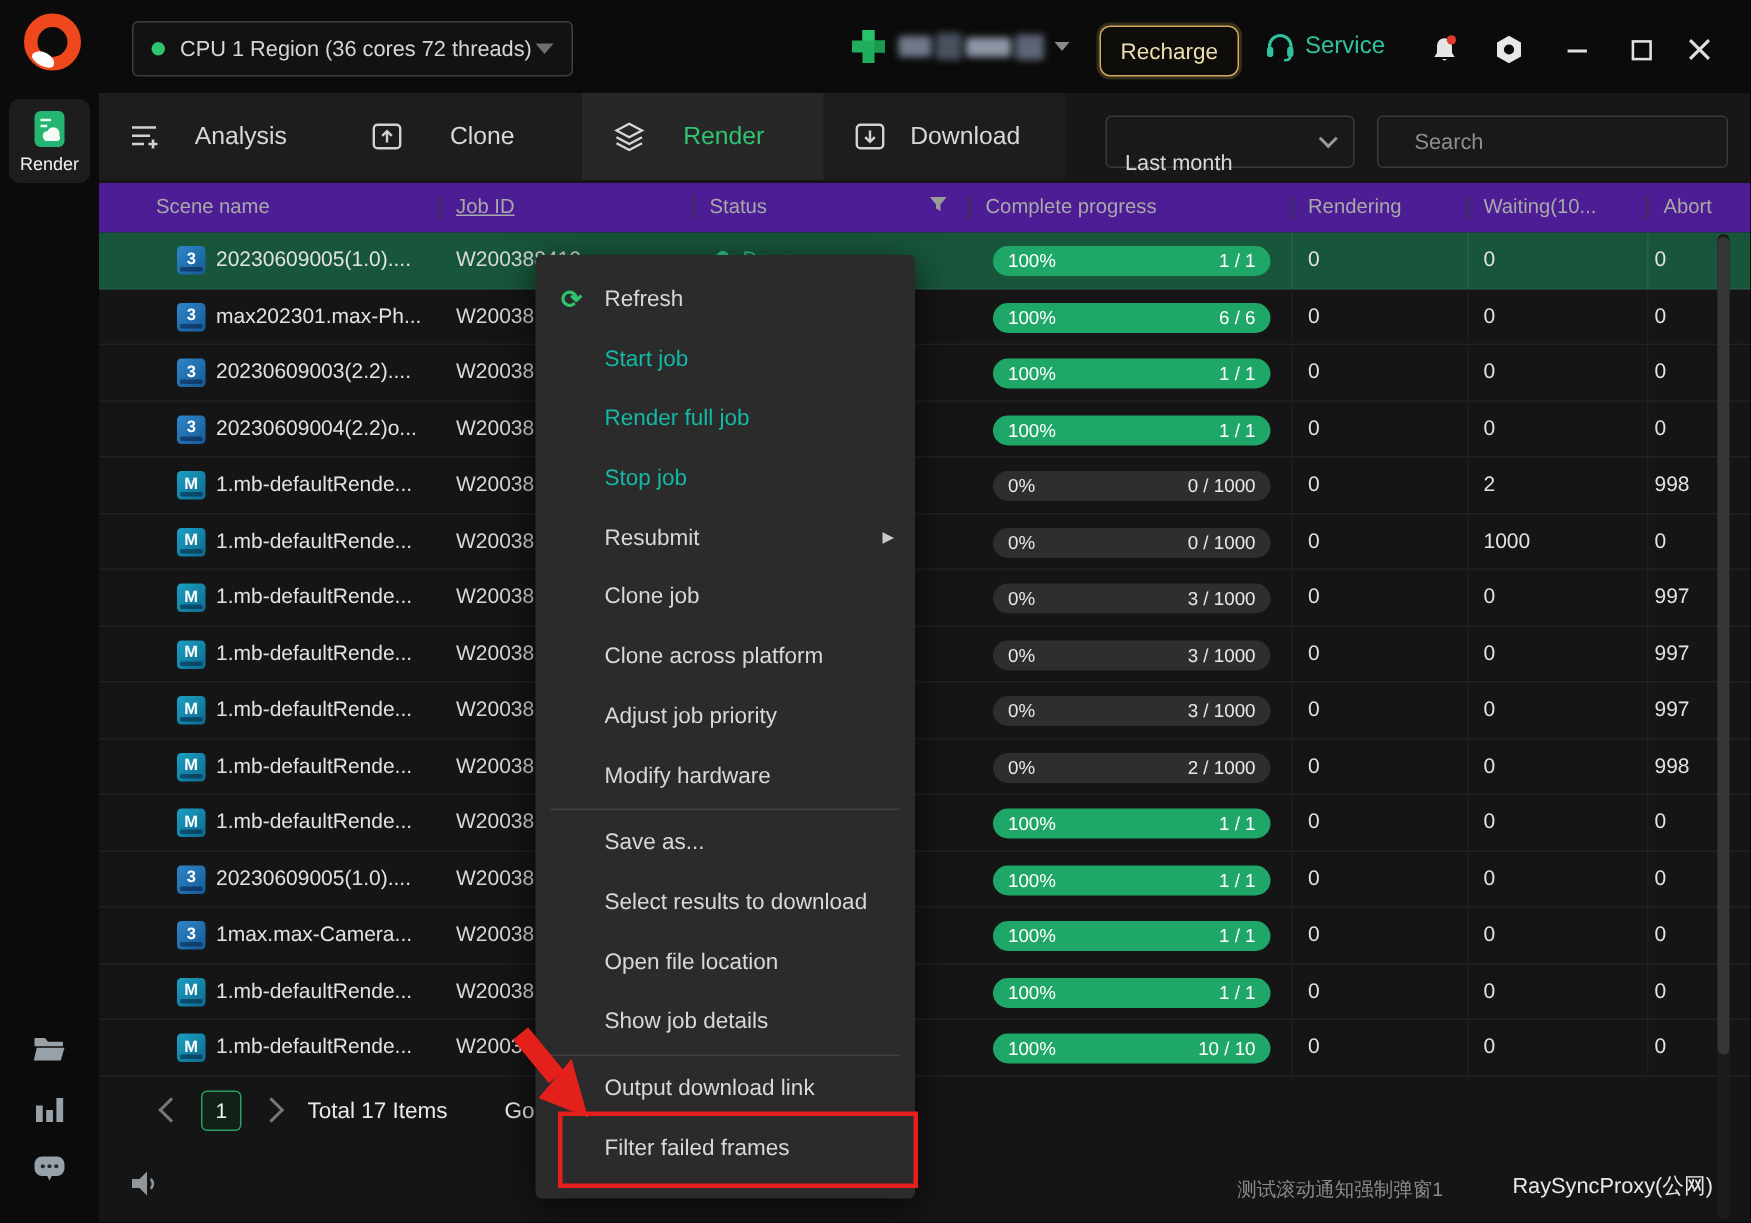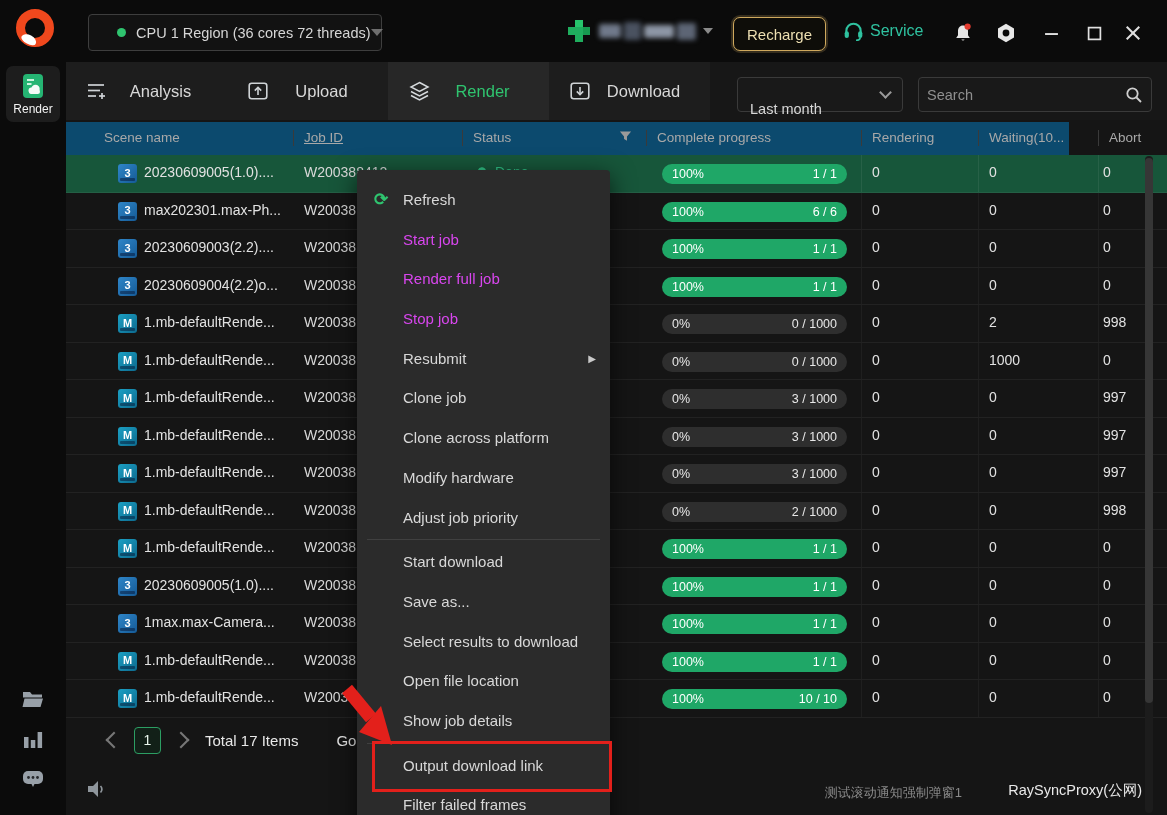--- a/index.html
+++ b/index.html
@@ -7,21 +7,21 @@
   body { font-family:"Liberation Sans",sans-serif; -webkit-font-smoothing:antialiased; }
   #app { position:relative; width:1167px; height:815px; background:#0c0c0c; overflow:hidden; color:#ddd; }
 
   
   .titlebar { position:absolute; left:0; top:0; width:1167px; height:62px; background:#0b0b0b; }
   .logo { position:absolute; left:16px; top:9px; width:38px; height:38px; border-radius:50%;
           border:9px solid #f0481d; background:#0b0b0b; }
   .logo::after { content:""; position:absolute; left:-4px; bottom:-6px; width:16px; height:9px;
                  background:#fff; border-radius:50% 50% 50% 50%/60% 60% 40% 40%; transform:rotate(28deg); }
   .region-select { position:absolute; left:88px; top:14px; width:294px; height:37px; background:#121212;
-                   border:1px solid #3e3e3e; border-radius:4px; display:flex; align-items:center; padding:0 28px; }
+                   border:1px solid #3e3e3e; border-radius:4px; display:flex; align-items:center; padding:0 12px; }
   .region-dot { width:9px; height:9px; border-radius:50%; background:#2fc46f; margin-right:10px; flex:none; }
   .region-text { font-size:14.5px; color:#d6d6d6; flex:1; white-space:nowrap; }
   .caret-down { width:0; height:0; border-left:6px solid transparent; border-right:6px solid transparent;
                 border-top:7px solid #6e6e6e; }
   .user-cluster { position:absolute; left:566px; top:17px; height:28px; display:flex; align-items:center; gap:7px; }
   .blur-name { display:flex; align-items:center; gap:3px; filter:blur(2.6px); }
   .blur-name b { display:inline-block; border-radius:2px; }
   .bn1 { width:22px; height:14px; background:#70798a; }
   .bn2 { width:17px; height:18px; background:#4a5260; }
   .bn3 { width:30px; height:13px; background:#8d96a5; }
@@ -53,26 +53,26 @@
   .tab .t-icon { margin-left:20px; width:22px; height:22px; flex:none; display:flex; align-items:center; justify-content:center; }
   .tab .t-label { flex:1; text-align:center; font-size:16.5px; color:#d8d8d8; padding-right:14px; }
   .tab.active { background:#272727; }
   .tab.active .t-label { color:#2fc46f; }
 
   .period-select { position:absolute; left:671px; top:15px; width:166px; height:35px; background:#191919; border:1px solid #3a3a3a;
                    border-radius:4px; display:flex; align-items:center; padding:0 12px; cursor:pointer; }
   .period-text { flex:1; font-size:14.5px; color:#d8d8d8;margin-top:28px; }
   .chev { width:9px; height:9px; border-right:2px solid #9a9a9a; border-bottom:2px solid #9a9a9a; transform:rotate(45deg); margin-top:-4px; }
   .search-box { position:absolute; left:852px; top:15px; width:234px; height:35px; background:#191919; border:1px solid #3a3a3a;
-                border-radius:4px; display:flex; align-items:center; padding:0 8px; }
+                border-radius:4px; display:flex; align-items:center; padding:0 24px; }
   .search-box input { flex:1; background:transparent; border:none; outline:none; color:#ddd; font-size:14.5px; font-family:inherit; }
   .search-box input::placeholder { color:#8f8f8f; }
 
   
-  .thead { position:absolute; left:0; top:60px; width:1003px; height:33px; background:#0c4a6e; font-size:13.5px; color:#a8a8a8; }
+  .thead { position:absolute; left:0; top:60px; width:1101px; height:33px; background:#4c1d95; font-size:13.5px; color:#a8a8a8; }
   .thead span, .thead .hsep { position:absolute; top:8px; }
   .h-scene{left:38px;} .h-job{left:238px;text-decoration:underline;} .h-status{left:407px;} .h-filter{left:553px; top:10px;}
   .h-progress{left:591px;} .h-rendering{left:806px;} .h-waiting{left:923px; width:78px; white-space:nowrap; overflow:hidden;}
   .h-abort{left:1043px;}
   .hsep { width:1px; height:16px; background:#3a3a3a; }
   .hs1{left:227px;} .hs2{left:396px;} .hs3{left:580px;} .hs4{left:795px;} .hs5{left:912px;} .hs6{left:1032px;}
 
   .rows { position:absolute; left:0; top:93px; width:1101px; height:563px; }
   .trow { position:relative; height:37.5px; border-bottom:1px solid #222; font-size:14px; color:#e2e2e2; }
   .trow.selected { background:#17563a; border-bottom-color:rgba(255,255,255,.06); }
@@ -113,21 +113,21 @@
 
   
   .footer-note { position:absolute; top:722px; right:205px; font-size:13px; color:#8a8a8a; }
   .footer-proxy { position:absolute; top:719px; right:25px; font-size:14.5px; color:#e9e9e9; }
   .speaker { position:absolute; left:20px; top:716px; width:24px; height:24px; cursor:pointer; }
 
   
   .context-menu { position:absolute; left:357px; top:170px; width:253px; background:#2b2b2b; border-radius:4px;
                   box-shadow:0 6px 24px rgba(0,0,0,.65); padding:10px 0 14px; z-index:20; }
   .menu-item { position:relative; height:39.7px; line-height:39.7px; padding-left:46px; font-size:15px; color:#d8d8d8; cursor:pointer; white-space:nowrap; }
-  .menu-item.disabled { color:#d946ef; cursor:default; }
+  .menu-item.disabled { color:#14b8a6; cursor:default; }
   .mi-icon { position:absolute; left:17px; top:0; font-size:17px; font-weight:bold; color:#2fc46f; display:none; }
   .menu-item.has-icon .mi-icon { display:block; }
   .mi-arrow { position:absolute; right:14px; top:0; font-size:10px; color:#c9c9c9; display:none; }
   .menu-item.has-sub .mi-arrow { display:block; }
   .menu-divider { height:1px; background:#404040; margin:2px 10px; }
 
   
   .anno-box { position:absolute; left:372px; top:741px; width:240px; height:51px; border:3px solid #e3201b; z-index:30; }
   .anno-arrow { position:absolute; left:330px; top:678px; z-index:31; }
 </style>
@@ -260,21 +260,21 @@
           <span class="t-label">Analysis</span>
         </div>
         <div class="tab">
           <span class="t-icon">
             <svg width="20" height="18" viewBox="0 0 20 18">
               <rect x="1.2" y="1.2" width="17.6" height="15.6" rx="2.5" fill="none" stroke="#cfd3d6" stroke-width="1.6"></rect>
               <line x1="10" y1="13" x2="10" y2="6" stroke="#cfd3d6" stroke-width="1.6"></line>
               <polyline points="6.8,8.6 10,5.4 13.2,8.6" fill="none" stroke="#cfd3d6" stroke-width="1.6"></polyline>
             </svg>
           </span>
-          <span class="t-label">Upload</span>
+          <span class="t-label">Clone</span>
         </div>
         <div class="tab active">
           <span class="t-icon">
             <svg width="21" height="21" viewBox="0 0 21 21">
               <polygon points="10.5,1.5 19,6 10.5,10.5 2,6" fill="none" stroke="#d6dadd" stroke-width="1.5"></polygon>
               <polyline points="2,10.5 10.5,15 19,10.5" fill="none" stroke="#d6dadd" stroke-width="1.5"></polyline>
               <polyline points="2,14.5 10.5,19 19,14.5" fill="none" stroke="#d6dadd" stroke-width="1.5"></polyline>
             </svg>
           </span>
           <span class="t-label">Render</span>
@@ -657,34 +657,29 @@
     <span class="mi-label">Clone job</span>
     
   </div>
       <div class="menu-item">
     
     <span class="mi-label">Clone across platform</span>
     
   </div>
       <div class="menu-item">
     
+    <span class="mi-label">Adjust job priority</span>
+    
+  </div>
+      <div class="menu-item">
+    
     <span class="mi-label">Modify hardware</span>
     
   </div>
-      <div class="menu-item">
-    
-    <span class="mi-label">Adjust job priority</span>
-    
-  </div>
       <div class="menu-divider"></div>
-      <div class="menu-item">
-    
-    <span class="mi-label">Start download</span>
-    
-  </div>
       <div class="menu-item">
     
     <span class="mi-label">Save as...</span>
     
   </div>
       <div class="menu-item">
     
     <span class="mi-label">Select results to download</span>
     
   </div>

